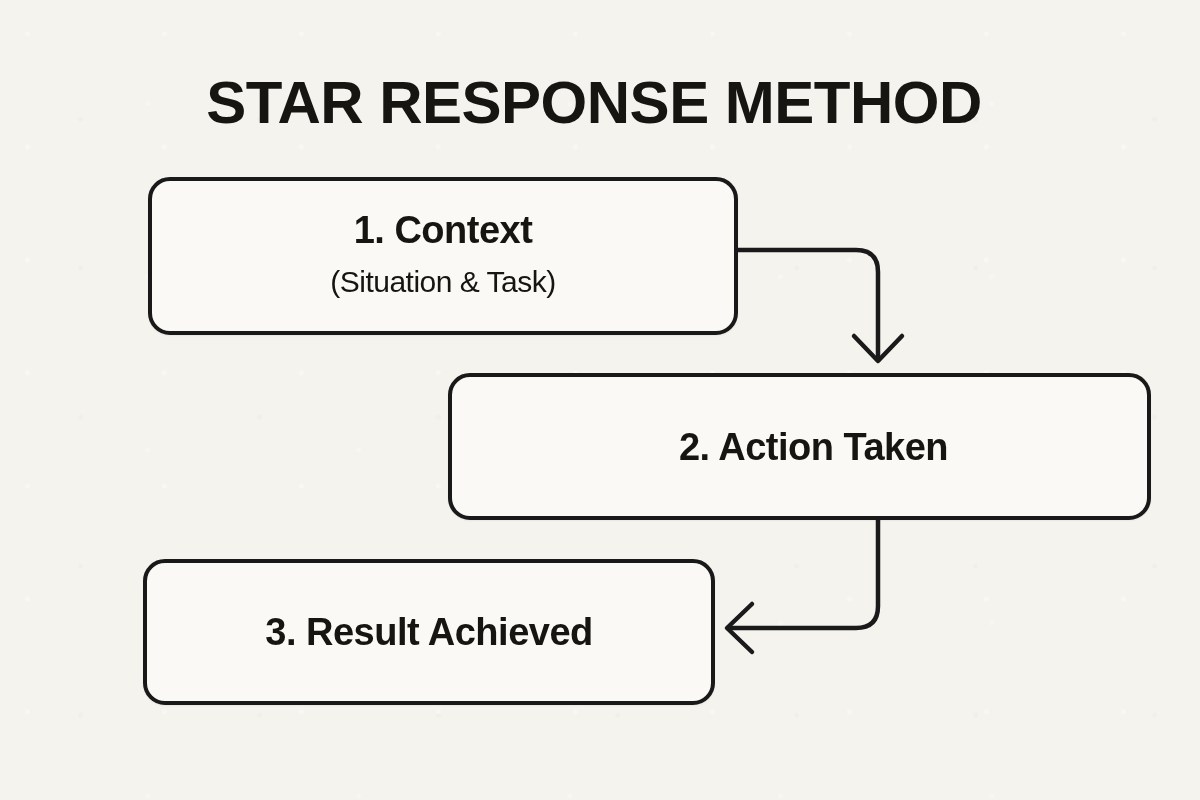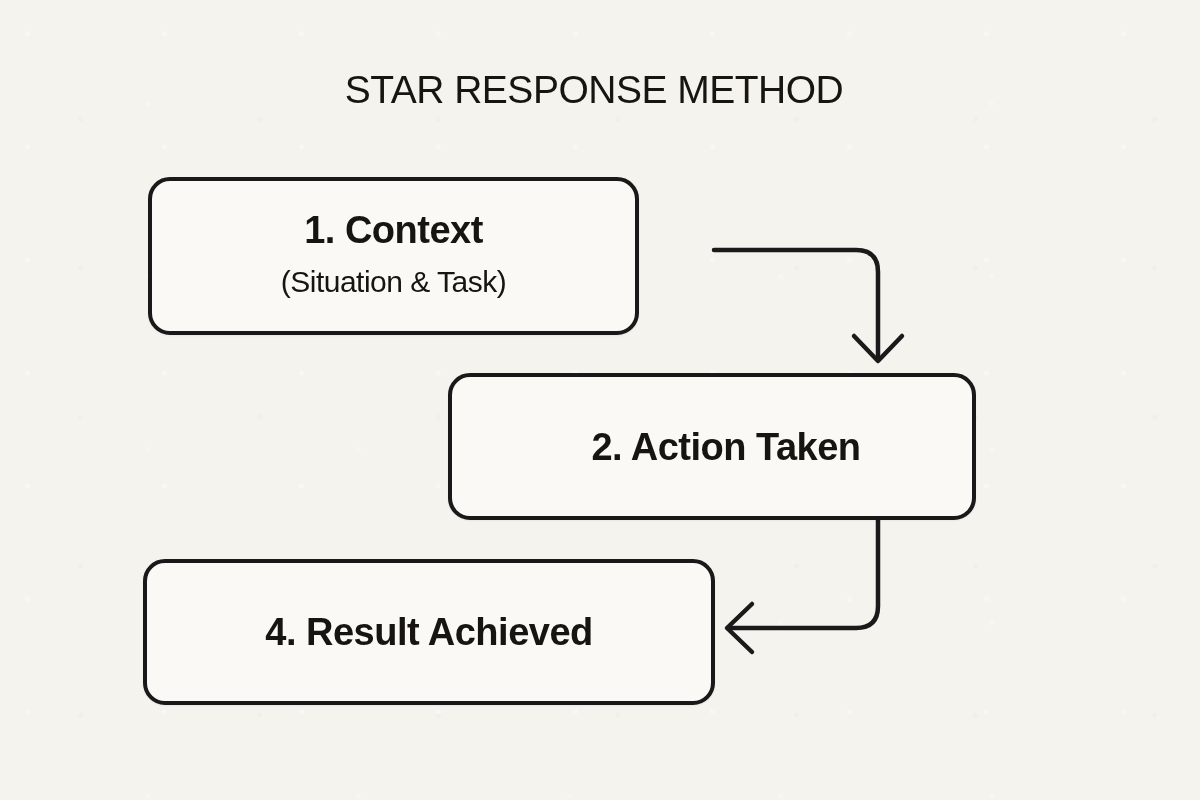--- a/index.html
+++ b/index.html
@@ -31,22 +31,22 @@
     background-size: 137px 113px, 211px 173px, 179px 149px;
     pointer-events: none;
   }
 
   .title {
     position: absolute;
     top: 68px;
     left: 0;
     width: 1188px;
     text-align: center;
-    font-size: 39px;
-    font-weight: 400;
+    font-size: 60px;
+    font-weight: 700;
     letter-spacing: -0.5px;
     color: #171511;
   }
 
   .flow-box {
     position: absolute;
     background: #faf9f5;
     border: 4.5px solid #191919;
     border-radius: 22px;
     display: flex;
@@ -63,22 +63,22 @@
     font-weight: 700;
     letter-spacing: -0.5px;
   }
 
   .box-line-2 {
     font-size: 30px;
     font-weight: 400;
     letter-spacing: -0.5px;
   }
 
-  .box-context { left: 148px; top: 177px; width: 491px; height: 158px; }
-  .box-action  { left: 448px; top: 373px; width: 528px; height: 147px; padding-left: 28px; }
+  .box-context { left: 148px; top: 177px; width: 590px; height: 158px; }
+  .box-action  { left: 448px; top: 373px; width: 703px; height: 147px; padding-left: 28px; }
   .box-result  { left: 143px; top: 559px; width: 572px; height: 146px; }
 
   .connector-layer {
     position: absolute;
     inset: 0;
     width: 1200px;
     height: 800px;
     pointer-events: none;
   }
 
@@ -111,16 +111,16 @@
   <div class="flow-box box-context">
     <span class="box-line-1">1. Context</span>
     <span class="box-line-2">(Situation &amp; Task)</span>
   </div>
 
   <div class="flow-box box-action">
     <span class="box-line-1">2. Action Taken</span>
   </div>
 
   <div class="flow-box box-result">
-    <span class="box-line-1">4. Result Achieved</span>
+    <span class="box-line-1">3. Result Achieved</span>
   </div>
 
 </div>
 
 </body></html>

